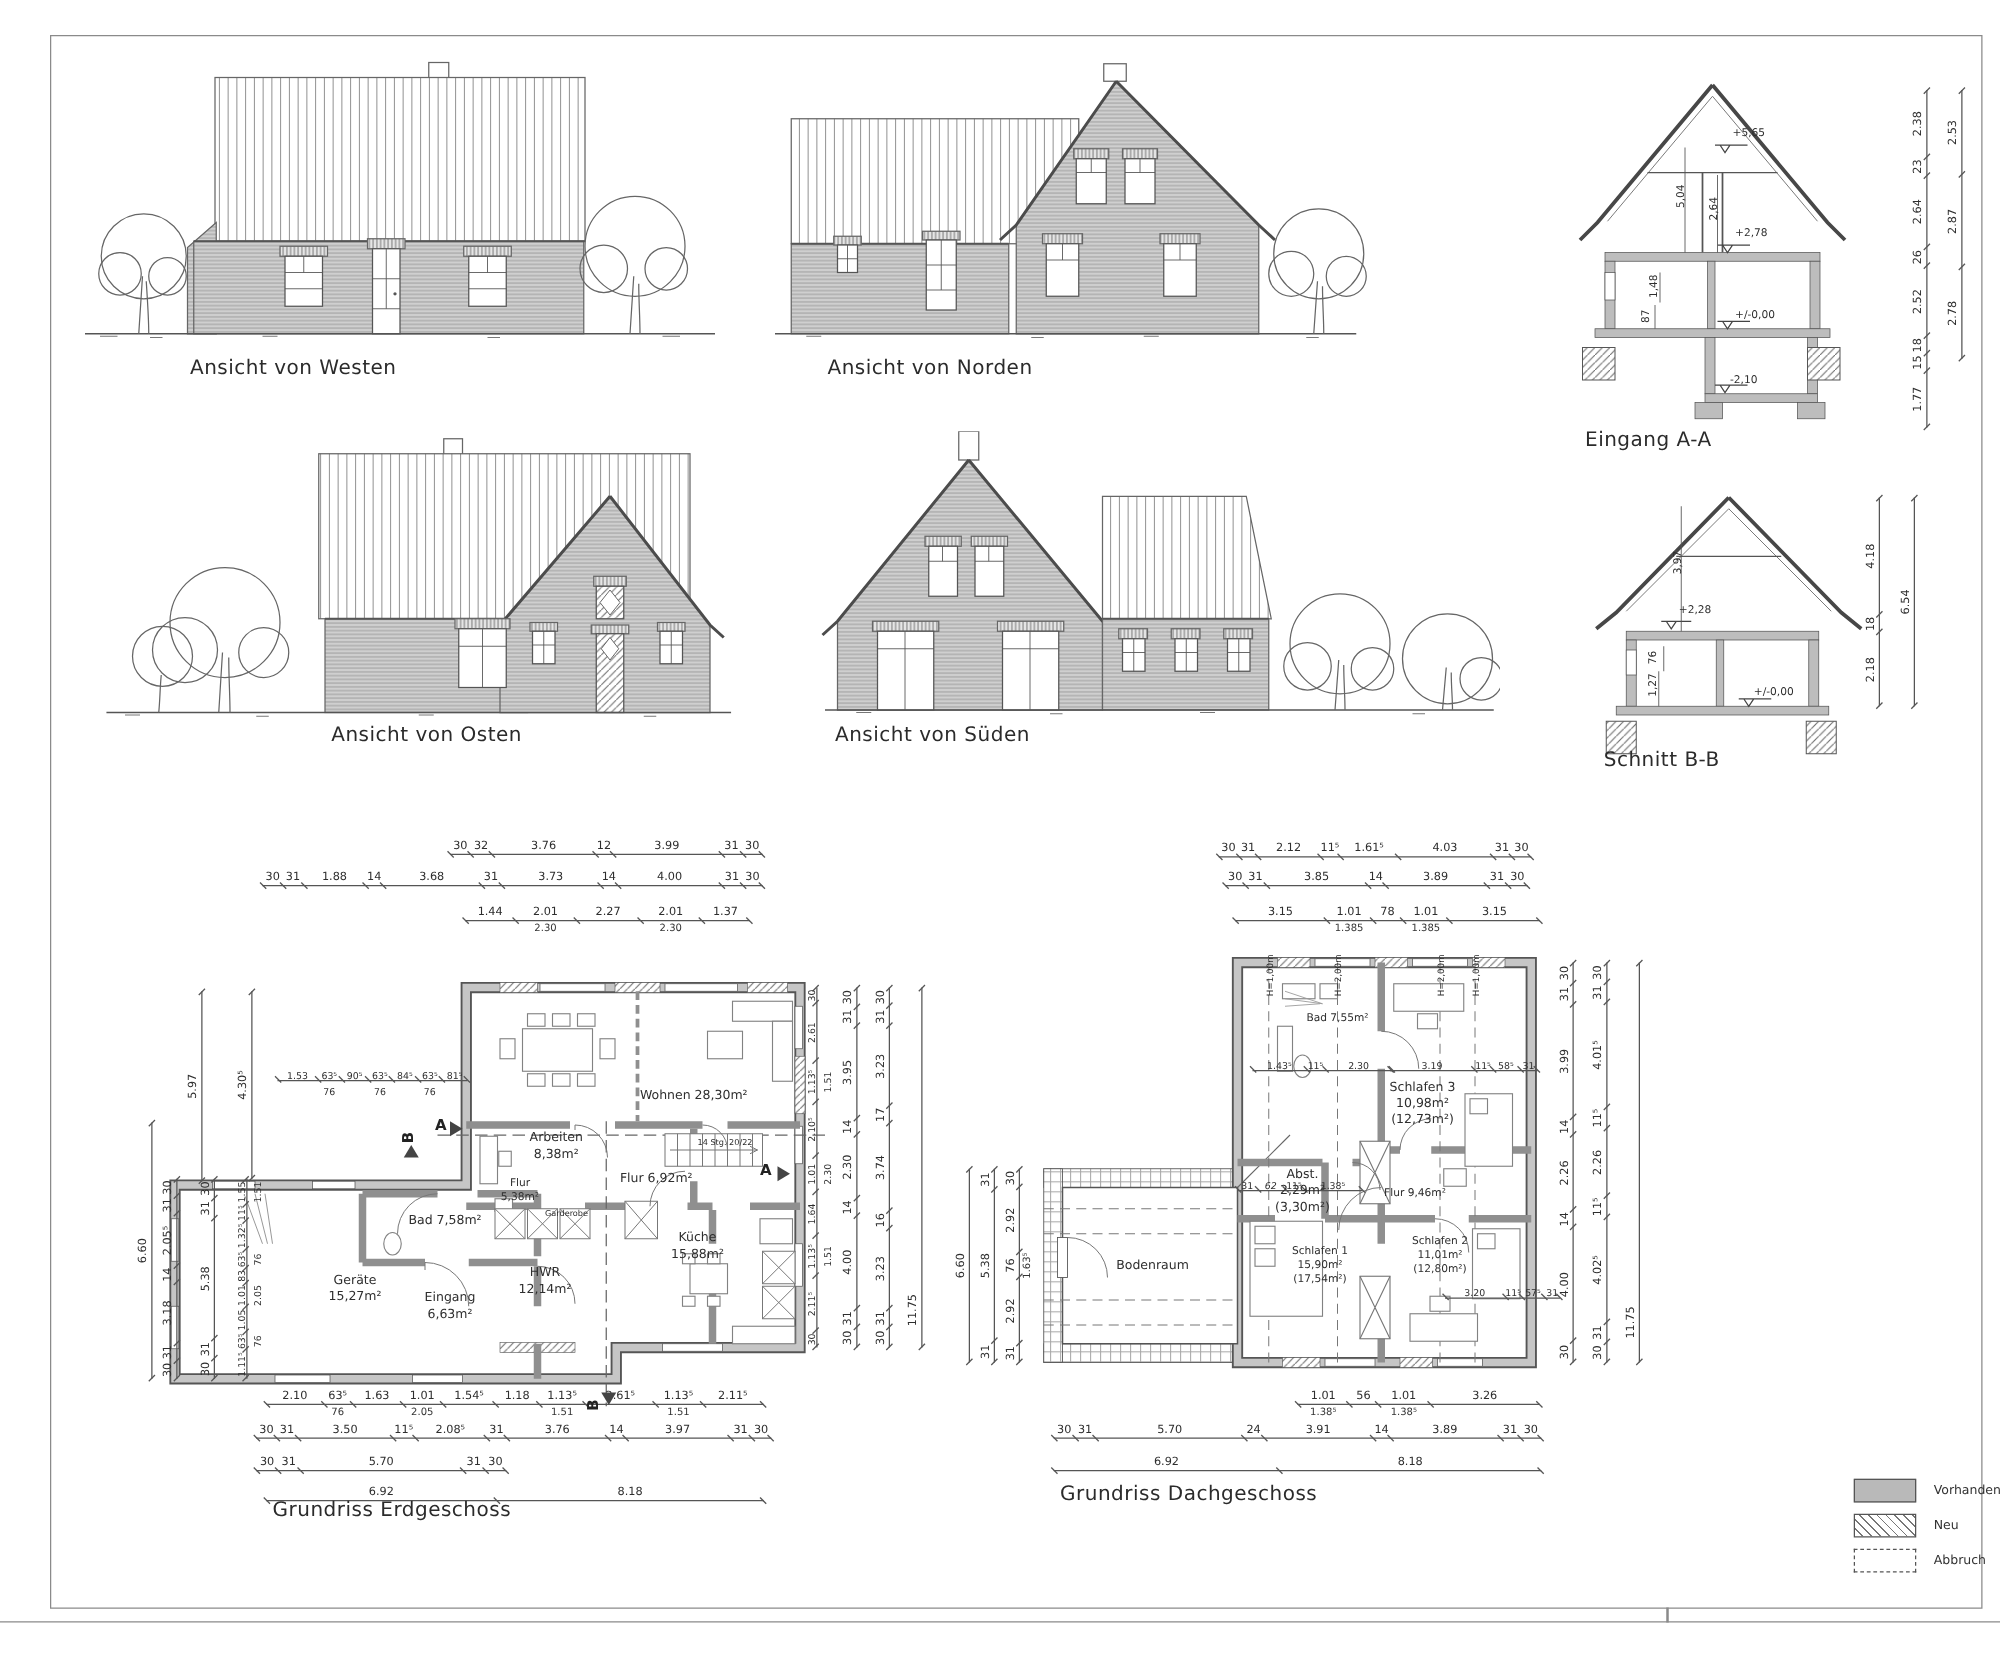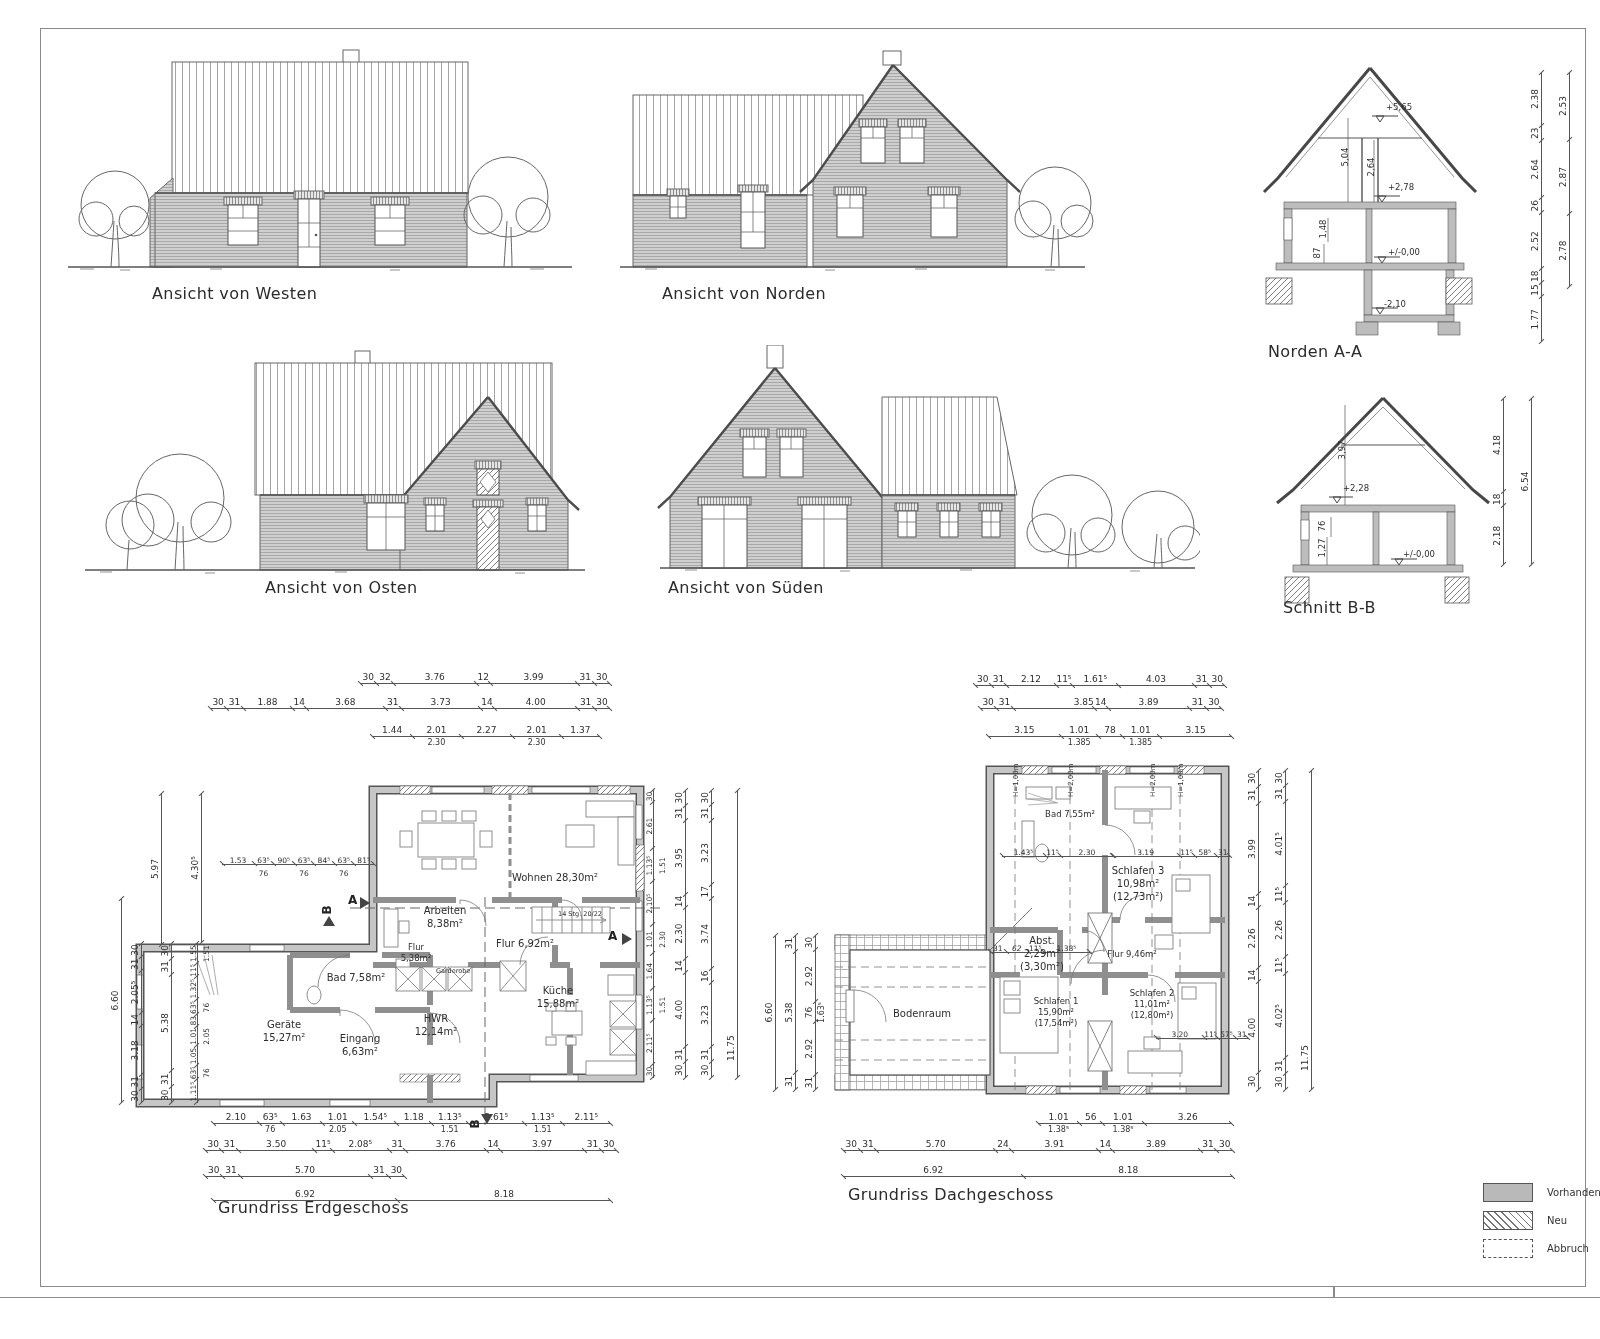--- a/index.html
+++ b/index.html
@@ -216,21 +216,21 @@
       <span class="dim" style="flex-grow: 2.78;">
         <span>2.78</span>
       </span>
       <span class="dim" style="flex-grow: 2.87;">
         <span>2.87</span>
       </span>
       <span class="dim" style="flex-grow: 2.53;">
         <span>2.53</span>
       </span>
     </div>
-  <div class="dlabel" style="left:1268px;top:342px">Norden A-A</div>
+  <div class="dlabel" style="left:1268px;top:342px">Eingang A-A</div>
 
   <div class="drawing" style="left:85px;top:350px;width:500px;height:240px">
     <svg width="500" height="240">
       <rect x="270" y="1" width="15" height="26" fill="#fff" stroke="#666"></rect>
       <rect x="170" y="13" width="297" height="132" fill="url(#roofs)" stroke="#666"></rect>
       <rect x="175" y="145" width="162" height="75" fill="url(#brick)" stroke="#666"></rect>
       <path d="M175 145H337" stroke="#555" stroke-width="1.6"></path>
       <polygon points="403,47 483,150 483,220 315,220 315,150" fill="url(#brick)" stroke="#666"></polygon>
       <path d="M403 47L483 150L494 160M403 47L315 150L304 160" fill="none" stroke="#4c4c4c" stroke-width="2.4"></path>
       <rect x="279" y="145" width="44" height="8" fill="url(#canopy)" stroke="#666"></rect>
@@ -957,21 +957,21 @@
           <span>30</span>
         </span>
       </div>
     <div class="chain" style="left:220px;top:30px;width:242px">
         <span class="dim" style="flex-grow: 0.3;">
           <span>30</span>
         </span>
         <span class="dim" style="flex-grow: 0.31;">
           <span>31</span>
         </span>
-        <span class="dim" style="flex-grow: 3.85; align-items: flex-end;">
+        <span class="dim" style="flex-grow: 3.85;">
           <span>3.85</span>
         </span>
         <span class="dim" style="flex-grow: 0.14;">
           <span>14</span>
         </span>
         <span class="dim" style="flex-grow: 3.89;">
           <span>3.89</span>
         </span>
         <span class="dim" style="flex-grow: 0.31;">
           <span>31</span>

